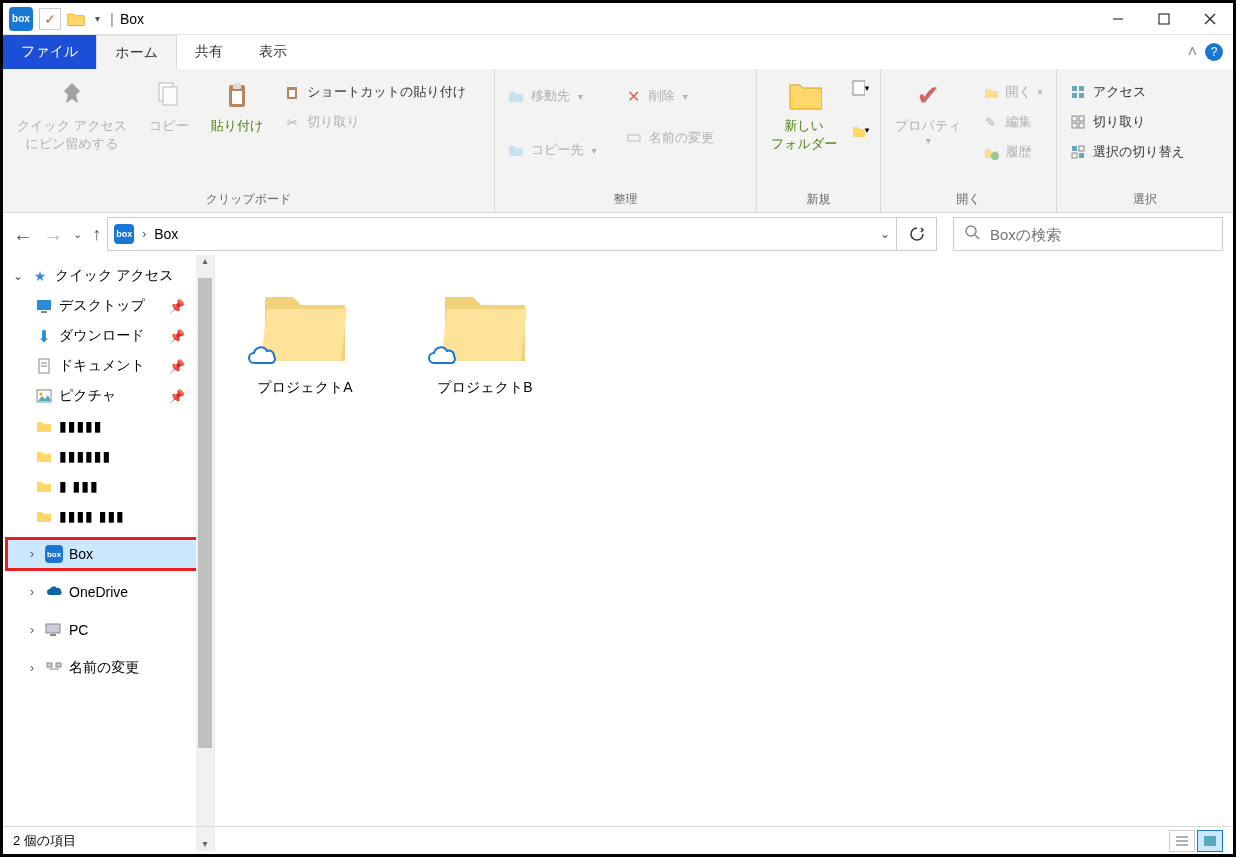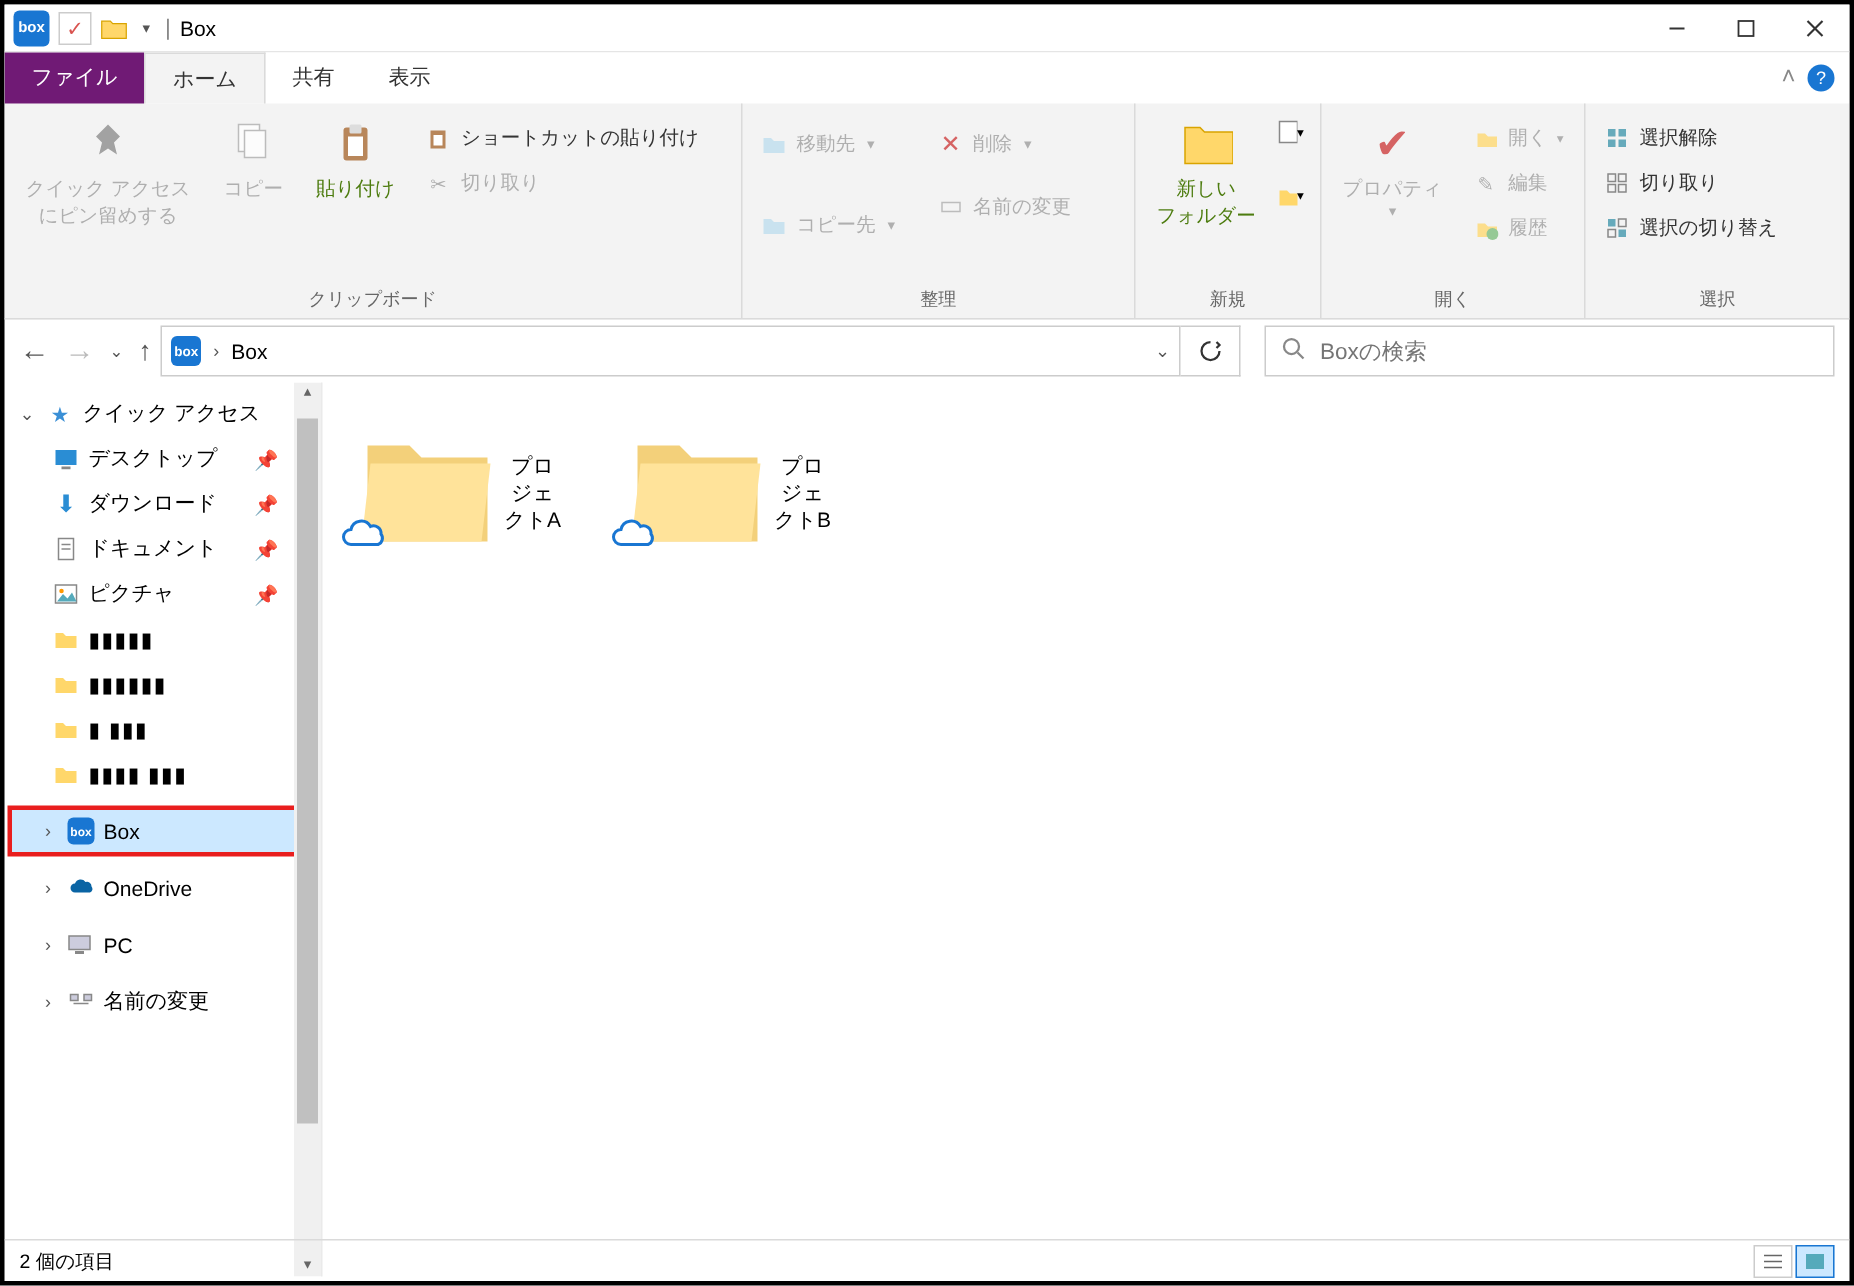--- a/index.html
+++ b/index.html
@@ -12,21 +12,21 @@
 .check-icon { width: 22px; height: 22px; border: 1px solid #ccc; display: flex; align-items: center; justify-content: center; color: #d9534f; font-size: 14px; }
 .dropdown-caret { color: #555; font-size: 10px; padding: 0 4px; }
 .title-sep { color: #888; margin: 0 6px; font-size: 15px; }
 .title-text { font-size: 14px; }
 .win-controls { margin-left: auto; display: flex; }
 .win-btn { width: 46px; height: 32px; display: flex; align-items: center; justify-content: center; font-size: 14px; color: #333; }
 
 
 .tabbar { height: 34px; display: flex; align-items: stretch; background: #fff; }
 .tab { padding: 0 18px; display: flex; align-items: center; font-size: 14px; color: #333; cursor: pointer; }
-.tab.file { background: #701a75; color: #fff; text-align: right; }
+.tab.file { background: #1d4ed8; color: #fff; text-align: right; }
 .tab.active { background: #f3f3f3; border: 1px solid #dadada; border-bottom: none; }
 .tabbar-right { margin-left: auto; display: flex; align-items: center; gap: 8px; padding-right: 10px; }
 .help-icon { width: 18px; height: 18px; background: #1976d2; border-radius: 50%; color: #fff; display: flex; align-items: center; justify-content: center; font-size: 12px; }
 
 
 .ribbon { height: 144px; background: #f3f3f3; border-bottom: 1px solid #dadada; display: flex; }
 .ribbon-group { border-right: 1px solid #dadada; display: flex; flex-direction: column; padding: 4px 6px 2px 6px; }
 .ribbon-group-body { flex: 1; display: flex; align-items: flex-start; gap: 6px; }
 .ribbon-group-label { text-align: center; font-size: 12px; color: #666; padding: 4px 0 2px 0; }
 .ribbon-bigbtn { display: flex; flex-direction: column; align-items: center; justify-content: flex-start; padding: 4px 8px; font-size: 13px; color: #4d7c0f; text-align: center; }
@@ -37,40 +37,40 @@
 .ribbon-col { display: flex; flex-direction: column; gap: 4px; }
 
 
 .navbar { height: 42px; display: flex; align-items: center; gap: 6px; padding: 4px 10px; }
 .nav-arrows { display: flex; align-items: center; gap: 10px; color: #555; }
 .nav-arrows .disabled { color: #bbb; }
 .addressbar { flex: 1; height: 34px; border: 1px solid #ccc; display: flex; align-items: center; padding: 0 6px; gap: 8px; }
 .addressbar .crumb { display: flex; align-items: center; gap: 6px; font-size: 14px; }
 .addressbar .spacer { flex: 1; }
 .refresh-btn { width: 40px; height: 34px; border: 1px solid #ccc; border-left: none; display: flex; align-items: center; justify-content: center; }
-.searchbox { width: 380px; height: 34px; border: 1px solid #ccc; display: flex; align-items: center; padding: 0 10px; gap: 10px; margin-left: 10px; }
+.searchbox { width: 270px; height: 34px; border: 1px solid #ccc; display: flex; align-items: center; padding: 0 10px; gap: 10px; margin-left: 10px; }
 .searchbox input { border: none; outline: none; font-size: 15px; flex: 1; color: #666; }
 
 
 .main { display: flex; height: 596px; }
 .sidebar { width: 212px; border-right: 1px solid #eaeaea; position: relative; overflow: hidden; }
 .sidebar-scroll { width: 18px; background: #f0f0f0; position: absolute; right: 0; top: 0; bottom: 0; }
 .sidebar-scroll-thumb { background: #c0c0c0; width: 14px; margin: 12px auto 0 auto; height: 470px; }
 .tree { padding: 6px 4px 6px 4px; font-size: 14px; }
 .tree-item { display: flex; align-items: center; gap: 6px; padding: 5px 4px; cursor: pointer; height: 30px; }
 .tree-item.indent1 { padding-left: 28px; }
 .tree-item.indent1b { padding-left: 18px; }
 .tree-item .expand { width: 14px; color: #555; font-size: 12px; text-align: center; }
 .tree-item .pin { margin-left: auto; color: #888; font-size: 13px; margin-right: 20px; }
 .tree-item.selected { background: #cce8ff; }
 .tree-item.highlighted { outline: 3px solid #e91e1e; outline-offset: -1px; }
 .ico16 { width: 18px; height: 18px; display: flex; align-items: center; justify-content: center; }
 
 .content { flex: 1; padding: 24px 20px; display: flex; gap: 40px; align-items: flex-start; }
-.folder-tile { display: flex; flex-direction: row; align-items: center; width: 140px; }
+.folder-tile { display: flex; flex-direction: column; align-items: center; width: 140px; }
 .folder-tile .folder-big { width: 100px; height: 90px; position: relative; }
 .folder-tile .label { font-size: 14px; margin-top: 10px; text-align: center; }
 .cloud-overlay { position: absolute; left: -10px; bottom: 2px; width: 34px; height: 22px; }
 
 
 .statusbar { height: 28px; border-top: 1px solid #dadada; display: flex; align-items: center; padding: 0 10px; font-size: 13px; position: absolute; bottom: 0; left: 0; right: 0; }
 .statusbar .views { margin-left: auto; display: flex; gap: 2px; }
 .view-btn { width: 26px; height: 22px; border: 1px solid #ccc; display: flex; align-items: center; justify-content: center; font-size: 12px; }
 .view-btn.active { background: #cce8ff; border-color: #1976d2; }
 
@@ -285,21 +285,21 @@
       <div class="ribbon-col" style="margin-top:6px;">
         <div class="ribbon-smallbtn">
           <span class="ico16">
               <svg width="16" height="16">
                 <rect x="2" y="2" width="5" height="5" fill="#6ab"></rect>
                 <rect x="9" y="2" width="5" height="5" fill="#6ab"></rect>
                 <rect x="2" y="9" width="5" height="5" fill="#6ab"></rect>
                 <rect x="9" y="9" width="5" height="5" fill="#6ab"></rect>
               </svg>
             </span>
-          <span>選択解除</span>
+          <span>アクセス</span>
         </div>
         <div class="ribbon-smallbtn">
           <span class="ico16">
               <svg width="16" height="16">
                 <rect x="2" y="2" width="5" height="5" fill="none" stroke="#888"></rect>
                 <rect x="9" y="2" width="5" height="5" fill="none" stroke="#888"></rect>
                 <rect x="2" y="9" width="5" height="5" fill="none" stroke="#888"></rect>
                 <rect x="9" y="9" width="5" height="5" fill="none" stroke="#888"></rect>
               </svg>
             </span>

